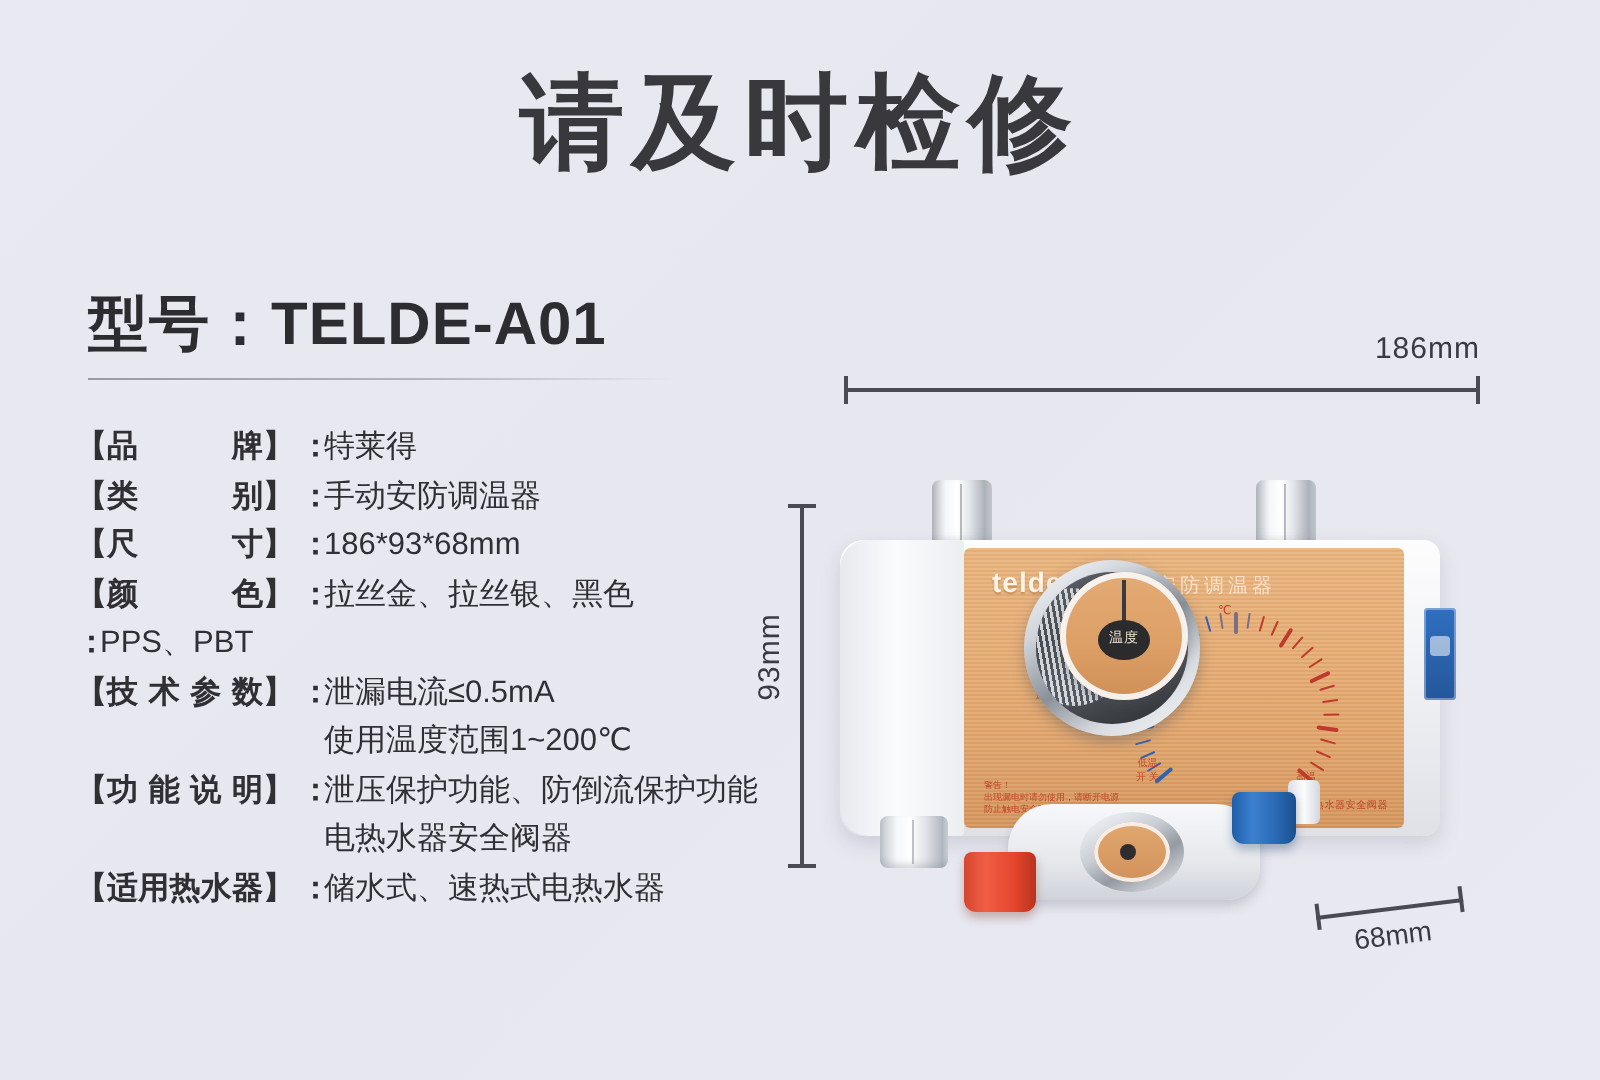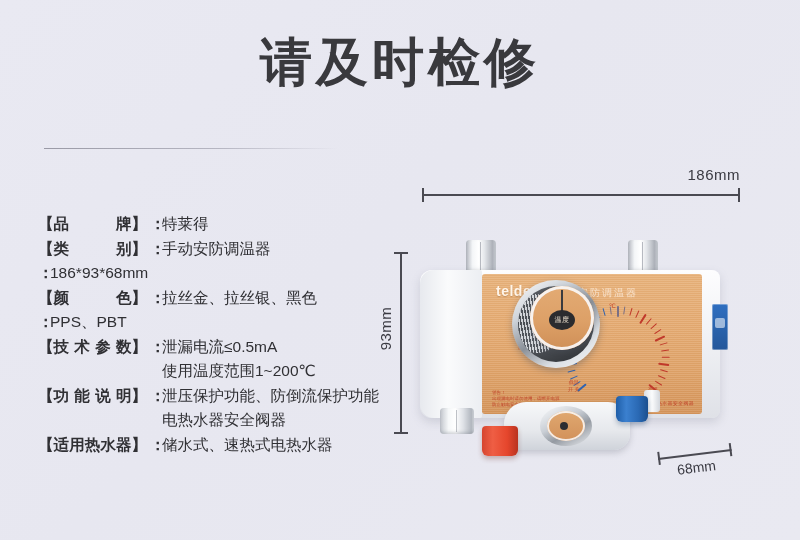--- a/index.html
+++ b/index.html
@@ -558,38 +558,40 @@
   }
 </style>
 </head>
 <body>
 
 <div class="page">
 
   <div class="title">请及时检修</div>
 
   <div class="model-block">
+    <div class="model-text">型号：TELDE-A01</div>
     <div class="model-rule"></div>
   </div>
 
   <div class="specs">
 
     <div class="spec-row">
       <span class="spec-label"><span class="brk">【</span><span class="inner">品牌</span><span class="brk">】</span></span>
       <span class="spec-sep">：</span>
       <span class="spec-value">特莱得</span>
     </div>
 
     <div class="spec-row">
       <span class="spec-label"><span class="brk">【</span><span class="inner">类别</span><span class="brk">】</span></span>
       <span class="spec-sep">：</span>
       <span class="spec-value">手动安防调温器</span>
     </div>
 
     <div class="spec-row">
+      <span class="spec-label"><span class="brk">【</span><span class="inner">尺寸</span><span class="brk">】</span></span>
       <span class="spec-sep">：</span>
       <span class="spec-value">186*93*68mm</span>
     </div>
 
     <div class="spec-row">
       <span class="spec-label"><span class="brk">【</span><span class="inner">颜色</span><span class="brk">】</span></span>
       <span class="spec-sep">：</span>
       <span class="spec-value">拉丝金、拉丝银、黑色</span>
     </div>
 

